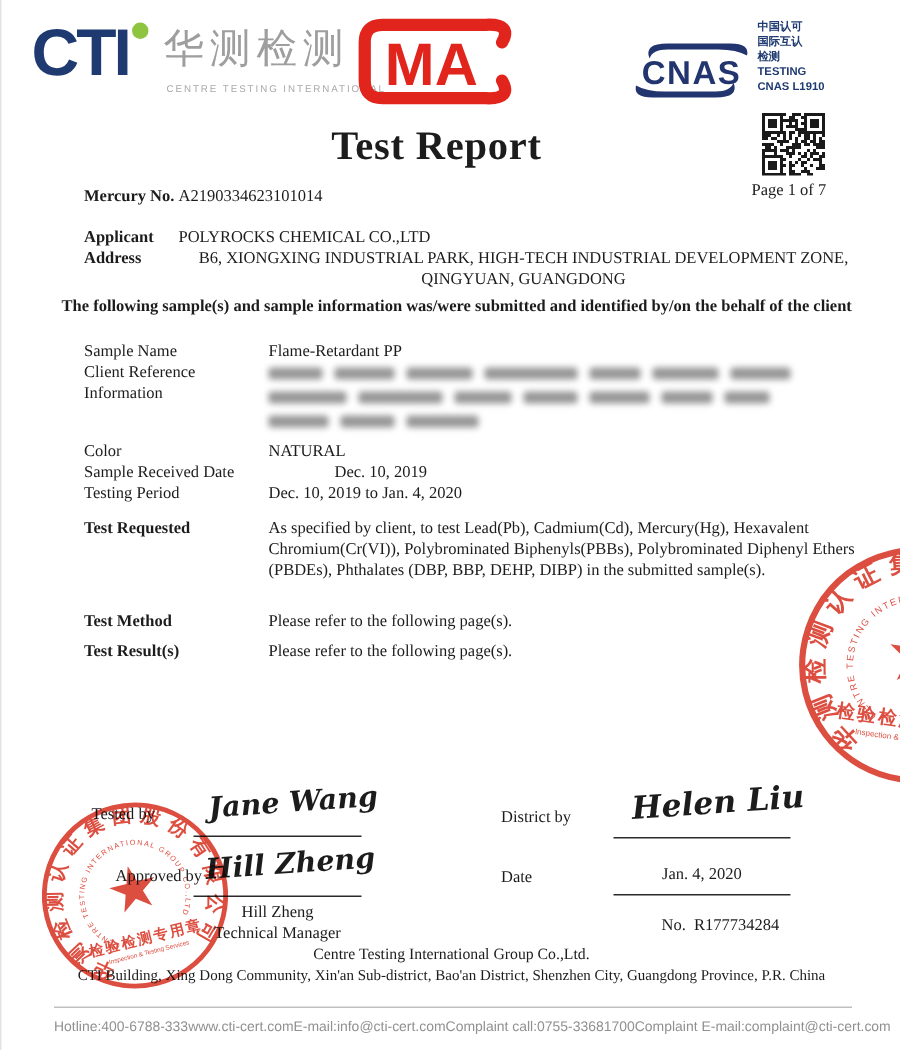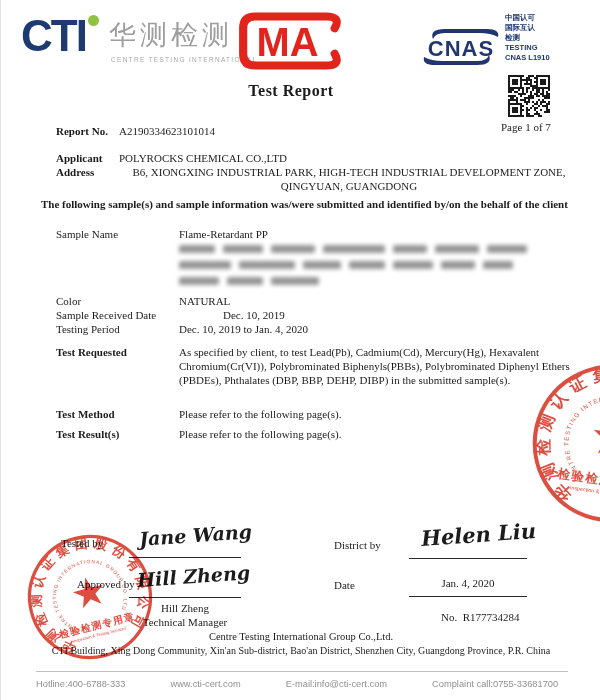--- a/index.html
+++ b/index.html
@@ -5,50 +5,50 @@
   html,body{margin:0;padding:0;background:#fff;}
   #page{position:relative;width:600px;height:700px;background:#fff;overflow:hidden;
         font-family:"Liberation Serif",serif;color:#1c1c1c;border-left:1px solid #e3e3e3;}
   .abs{position:absolute;}
   
   #cti-logo{left:20px;top:12px;width:215px;height:64px;}
   #cti-word{position:absolute;left:0;top:2px;font-family:"Liberation Sans",sans-serif;
             font-weight:bold;font-size:44px;line-height:44px;letter-spacing:-2px;color:#1e3a70;}
   #cti-dot{position:absolute;left:67px;top:3px;width:11px;height:11px;border-radius:50%;background:#8fc440;}
   #cti-cn{position:absolute;left:88px;top:10px;font-size:27px;line-height:27px;color:#9e9e9e;
-          font-family:Liberation Serif, serif;letter-spacing:4px;white-space:nowrap;}
+          font-family:Liberation Mono, monospace;letter-spacing:4px;white-space:nowrap;}
   #cti-tag{position:absolute;left:90px;top:44px;font-family:"Liberation Sans",sans-serif;
            font-size:6.5px;letter-spacing:1.3px;color:#a9a9a9;white-space:nowrap;}
   #cma{left:237px;top:12px;width:110px;height:58px;}
   #cma-number{left:234px;top:70px;width:118px;text-align:center;color:#e2251c;
               font-family:"Liberation Sans",sans-serif;font-size:13px;letter-spacing:.5px;}
   #ilac{left:351px;top:11px;width:66px;height:66px;}
   #cnas{left:420px;top:25px;width:80px;height:44px;}
   #accred{left:504px;top:13px;font-family:"Liberation Sans",sans-serif;font-weight:bold;
           font-size:7.5px;line-height:10px;color:#1e3a70;}
-  #title{left:170px;top:82px;width:240px;text-align:center;font-size:16px;font-weight:bold;letter-spacing:.5px;}
+  #title{left:170px;top:82px;width:240px;text-align:center;font-size:27px;font-weight:bold;letter-spacing:.5px;}
   #qr{left:507px;top:75px;width:42px;height:42px;}
   #page-no{left:500px;top:121px;width:70px;font-size:11px;}
   
   .lbl{font-weight:bold;font-size:11px;line-height:14px;}
   .val{font-size:11px;line-height:14px;}
   #stmt{left:40px;top:197px;width:540px;font-weight:bold;font-size:11px;line-height:14px;}
   .blurline{display:flex;gap:8px;margin-bottom:6px;}
   .blurline b{display:block;height:8px;background:#969696;border-radius:2px;filter:blur(2.2px);}
   
   .sig{font-family:"DejaVu Serif",serif;font-style:italic;font-weight:bold;font-size:19px;
        white-space:nowrap;transform:rotate(-4deg);}
   .sigline{border-bottom:1.2px solid #2a2a2a;}
   .ctr{text-align:center;}
   
   .stamp{mix-blend-mode:multiply;opacity:.9;pointer-events:none;}
   
   #divider{left:35px;top:671px;width:532px;border-top:1px solid #c0c0c0;}
   #contacts{left:35px;top:679px;width:545px;display:flex;justify-content:space-between;
-            font-family:"Liberation Sans",sans-serif;font-size:9.3px;color:#909090;white-space:nowrap;gap:45px;}
+            font-family:"Liberation Sans",sans-serif;font-size:9.3px;color:#909090;white-space:nowrap;}
 </style>
 </head>
 <body>
 
 <div id="page">
 
   <div class="abs" id="cti-logo">
     <span id="cti-word">CTI</span>
     <span id="cti-dot"></span>
     <span id="cti-cn">华测检测</span>
@@ -324,34 +324,35 @@
         <rect x="7" y="20" width="1" height="1"></rect>
         <rect x="9" y="20" width="1" height="1"></rect>
         <rect x="10" y="20" width="1" height="1"></rect>
         <rect x="11" y="20" width="1" height="1"></rect>
         <rect x="12" y="20" width="1" height="1"></rect>
         <rect x="15" y="20" width="1" height="1"></rect>
         <rect x="16" y="20" width="1" height="1"></rect>
       </svg></div>
   <div class="abs" id="page-no">Page 1 of 7</div>
 
-  <div class="abs lbl" style="left:55px;top:124px;">Report No.</div>
+  <div class="abs lbl" style="left:55px;top:124px;">Mercury No.</div>
   <div class="abs val" style="left:118px;top:124px;">A2190334623101014</div>
 
   <div class="abs lbl" style="left:55px;top:151px;">Applicant</div>
   <div class="abs val" style="left:118px;top:151px;">POLYROCKS CHEMICAL CO.,LTD</div>
 
   <div class="abs lbl" style="left:55px;top:165px;">Address</div>
   <div class="abs val" style="left:118px;top:165px;width:460px;text-align:center;">B6, XIONGXING INDUSTRIAL PARK, HIGH-TECH INDUSTRIAL DEVELOPMENT ZONE, QINGYUAN, GUANGDONG</div>
 
   <div class="abs" id="stmt">The following sample(s) and sample information was/were submitted and identified by/on the behalf of the client</div>
 
   <div class="abs val" style="left:55px;top:227px;">Sample Name</div>
   <div class="abs val" style="left:178px;top:227px;">Flame-Retardant PP</div>
 
+  <div class="abs val" style="left:55px;top:241px;width:112px;">Client Reference Information</div>
   <div class="abs" style="left:178px;top:245px;width:385px;">
     <div class="blurline">
         <b style="width:36px"></b>
         <b style="width:40px"></b>
         <b style="width:44px"></b>
         <b style="width:62px"></b>
         <b style="width:34px"></b>
         <b style="width:44px"></b>
         <b style="width:40px"></b>
       </div>

